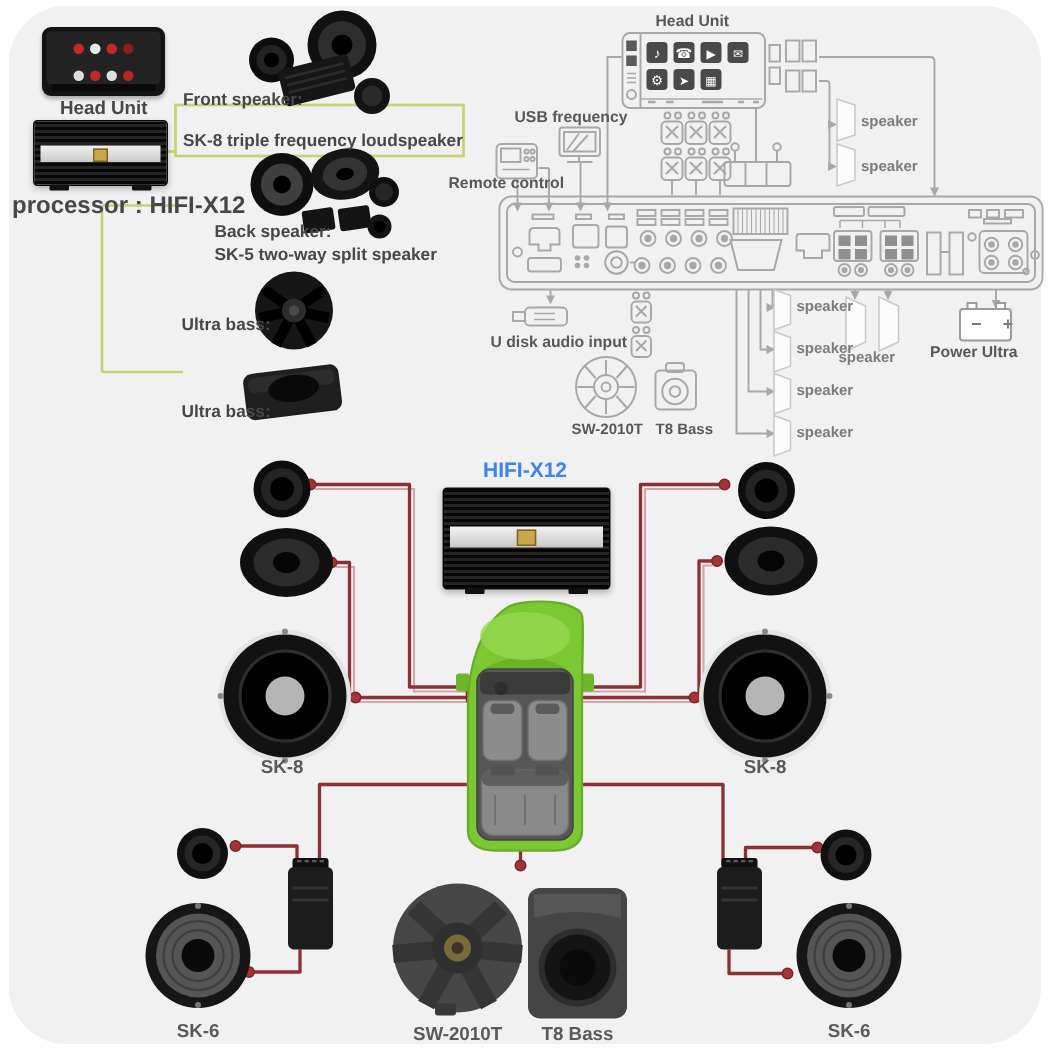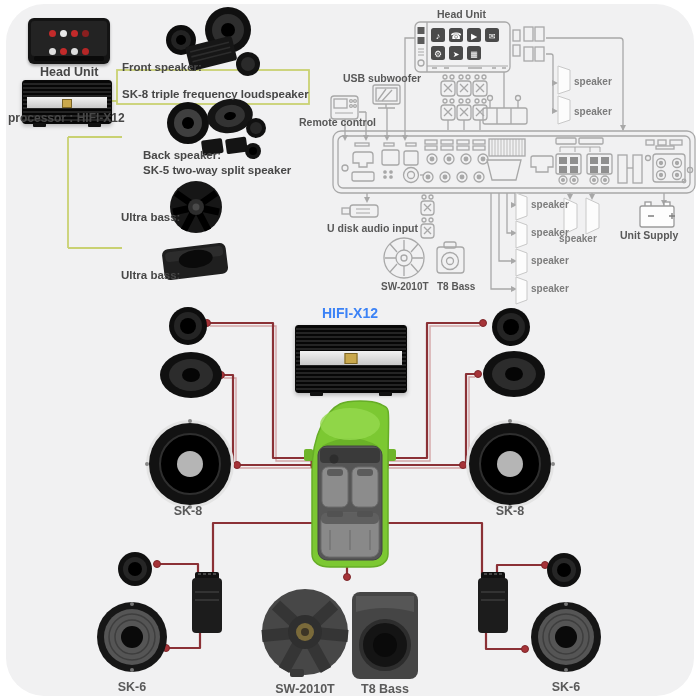--- a/index.html
+++ b/index.html
@@ -511,43 +511,43 @@
 
   <div class="photo-amp" style="left:295px;top:325px;width:110px;height:66px;">
     <div class="band" style="top:25px;height:14px;">
       <div class="logo" style="top:2px;width:11px;height:9px;"></div>
     </div>
     <div class="foot" style="left:14px;bottom:-4px;"></div>
     <div class="foot" style="right:14px;bottom:-4px;"></div>
   </div>
 
   <div class="lbl" style="left:40px;top:65px;font-size:12.5px;">Head Unit</div>
-  <div class="lbl" style="left:8px;top:111px;font-size:12px;">processor : HIFI-X12</div>
+  <div class="lbl" style="left:8px;top:129px;font-size:16px;">processor : HIFI-X12</div>
 
   <div class="lbl" style="left:122px;top:61px;font-size:11.5px;">Front speaker:</div>
   <div class="lbl" style="left:122px;top:88px;font-size:11.5px;">SK-8 triple frequency loudspeaker</div>
   <div class="lbl" style="left:143px;top:149px;font-size:11.5px;">Back speaker:</div>
   <div class="lbl" style="left:143px;top:164px;font-size:11.5px;">SK-5 two-way split speaker</div>
   <div class="lbl" style="left:121px;top:211px;font-size:11.5px;">Ultra bass:</div>
   <div class="lbl" style="left:121px;top:269px;font-size:11.5px;">Ultra bass:</div>
 
   <div class="lbl" style="left:437px;top:8px;font-size:10.5px;color:#585858;">Head Unit</div>
-  <div class="lbl" style="left:343px;top:72px;font-size:10.5px;color:#585858;">USB subwoofer</div>
+  <div class="lbl" style="left:343px;top:72px;font-size:10.5px;color:#585858;">USB frequency</div>
   <div class="lbl" style="left:299px;top:116px;font-size:10.5px;color:#585858;text-align:right;">Remote control</div>
   <div class="lbl" style="left:327px;top:222px;font-size:10.5px;color:#585858;">U disk audio input</div>
   <div class="lbl" style="left:381px;top:281px;font-size:10px;color:#585858;">SW-2010T</div>
   <div class="lbl" style="left:437px;top:281px;font-size:10px;color:#585858;">T8 Bass</div>
   <div class="lbl gray" style="left:574px;top:76px;font-size:10px;">speaker</div>
   <div class="lbl gray" style="left:574px;top:106px;font-size:10px;">speaker</div>
   <div class="lbl gray" style="left:531px;top:199px;font-size:10px;">speaker</div>
   <div class="lbl gray" style="left:531px;top:227px;font-size:10px;">speaker</div>
   <div class="lbl gray" style="left:531px;top:255px;font-size:10px;">speaker</div>
   <div class="lbl gray" style="left:531px;top:283px;font-size:10px;">speaker</div>
   <div class="lbl gray" style="left:559px;top:233px;font-size:10px;">speaker</div>
-  <div class="lbl" style="left:620px;top:229px;font-size:10.5px;color:#585858;">Unit Supply</div>
+  <div class="lbl" style="left:620px;top:229px;font-size:10.5px;color:#585858;">Power Ultra</div>
 
   <div class="lbl center" style="left:312px;top:305px;width:76px;font-size:14px;color:#3b82f6;">HIFI-X12</div>
   <div class="lbl center" style="left:163px;top:504px;width:50px;font-size:12.5px;color:#5a5a5a;">SK-8</div>
   <div class="lbl center" style="left:485px;top:504px;width:50px;font-size:12.5px;color:#5a5a5a;">SK-8</div>
   <div class="lbl center" style="left:107px;top:680px;width:50px;font-size:12.5px;color:#5a5a5a;">SK-6</div>
   <div class="lbl center" style="left:541px;top:680px;width:50px;font-size:12.5px;color:#5a5a5a;">SK-6</div>
   <div class="lbl center" style="left:269px;top:682px;width:72px;font-size:12.5px;color:#5a5a5a;">SW-2010T</div>
   <div class="lbl center" style="left:352px;top:682px;width:66px;font-size:12.5px;color:#5a5a5a;">T8 Bass</div>
 
   <svg width="700" height="700" viewBox="0 0 700 700" style="pointer-events:none;">

